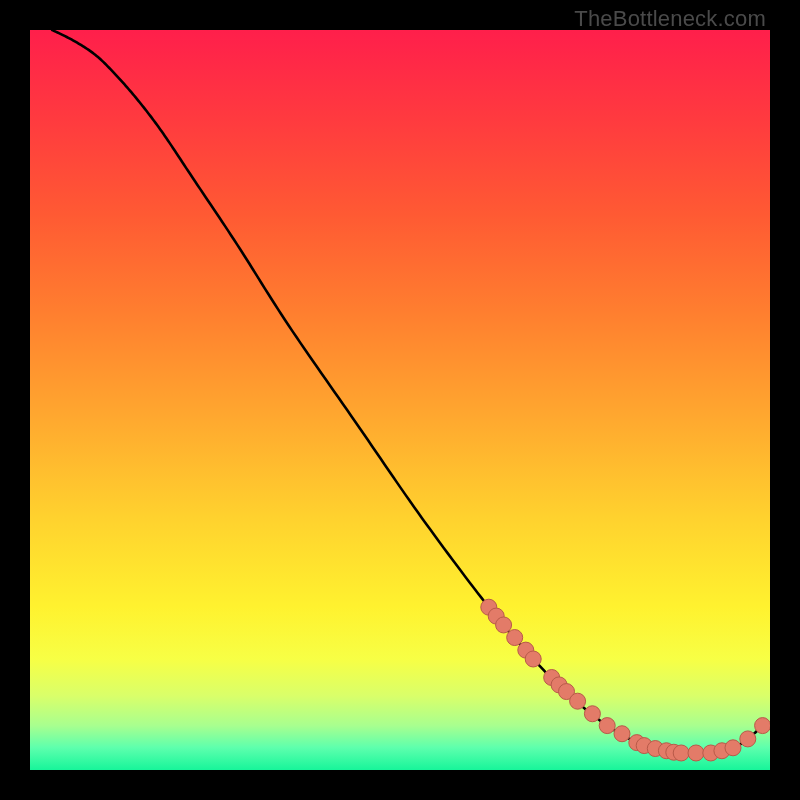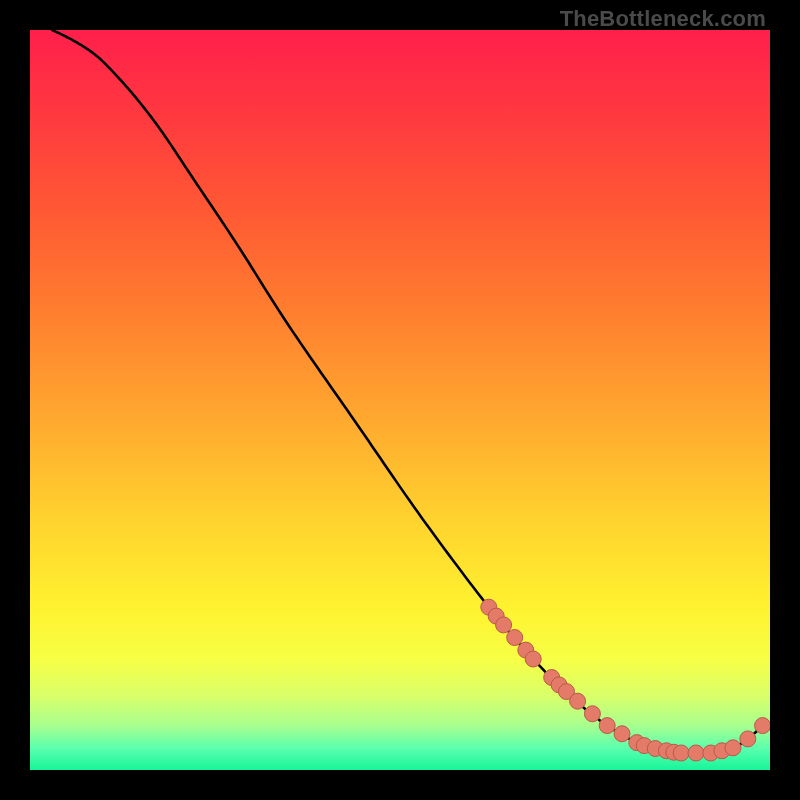--- a/index.html
+++ b/index.html
@@ -24,21 +24,21 @@
     width: 740px;
     height: 740px;
     overflow: hidden;
   }
   .watermark {
     position: absolute;
     top: 6px;
     right: 34px;
     color: #4a4a4a;
     font-size: 22px;
-    font-weight: 700;
+    font-weight: 400;
     letter-spacing: 0.2px;
     user-select: none;
   }
   svg {
     display: block;
   }
 </style>
 </head>
 <body>
 

